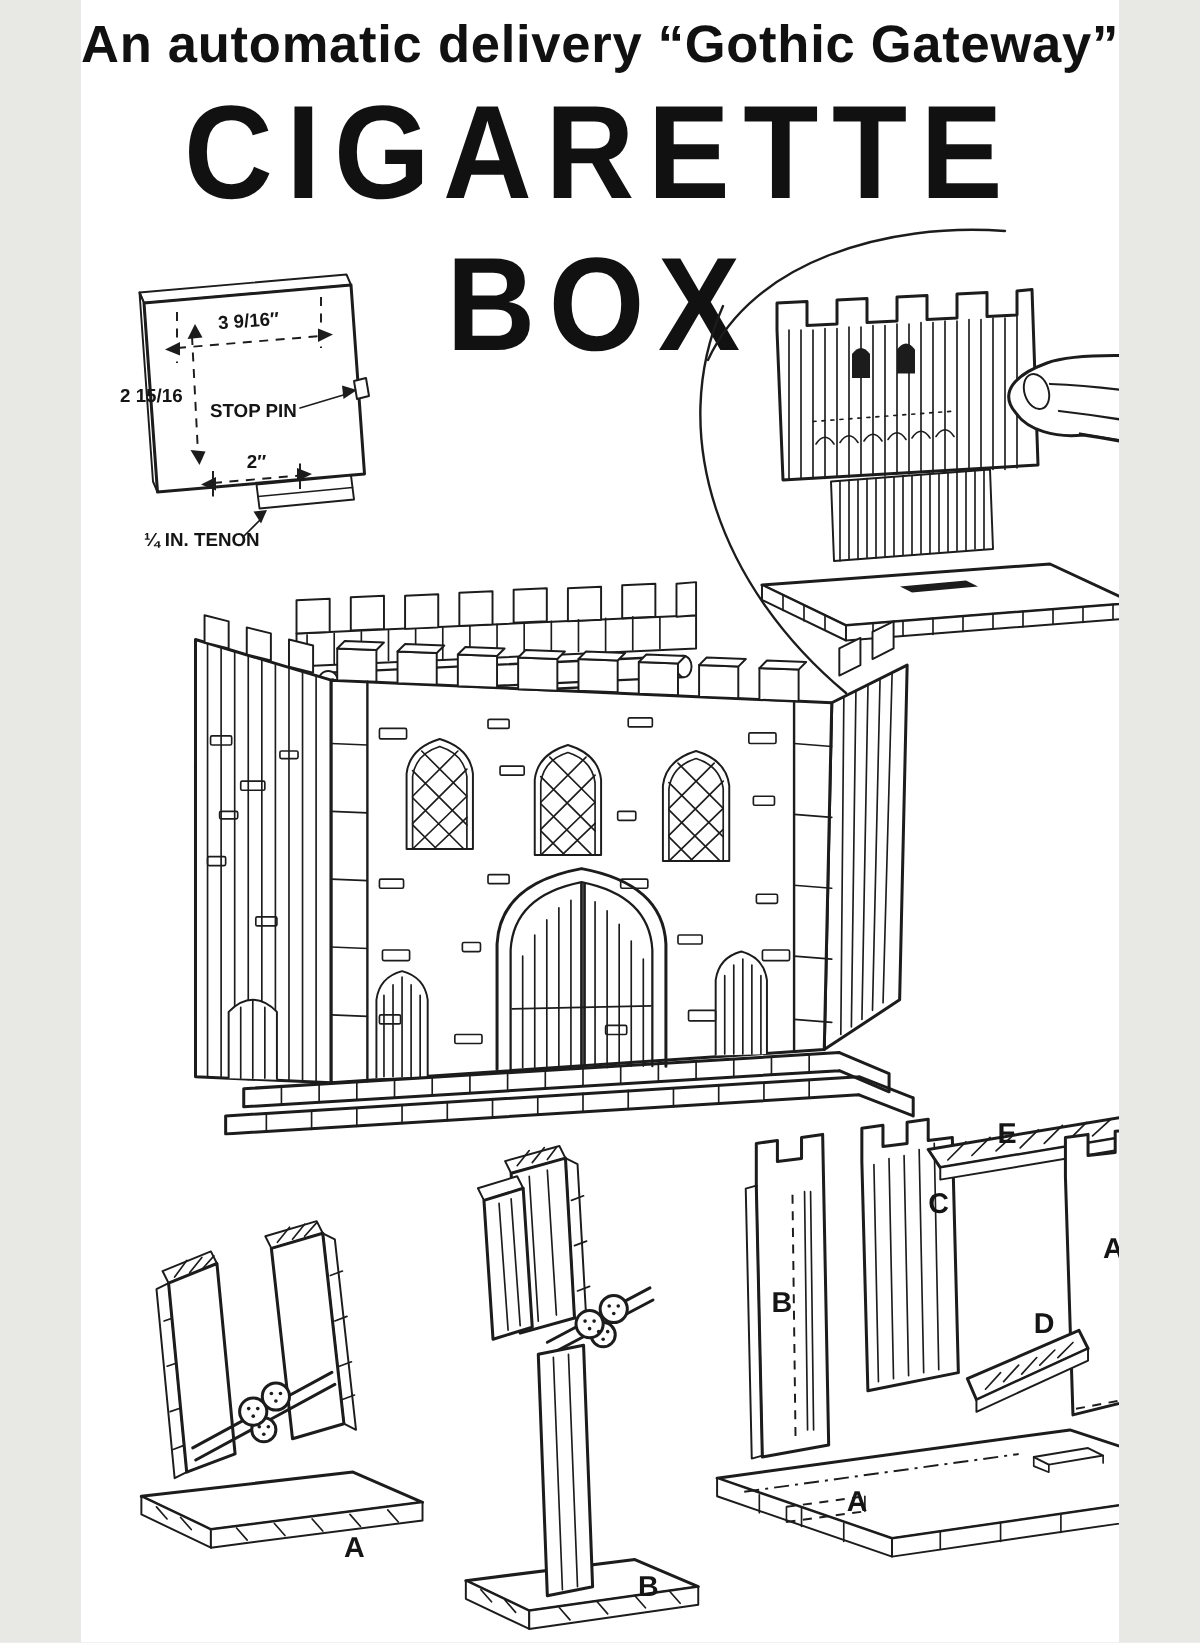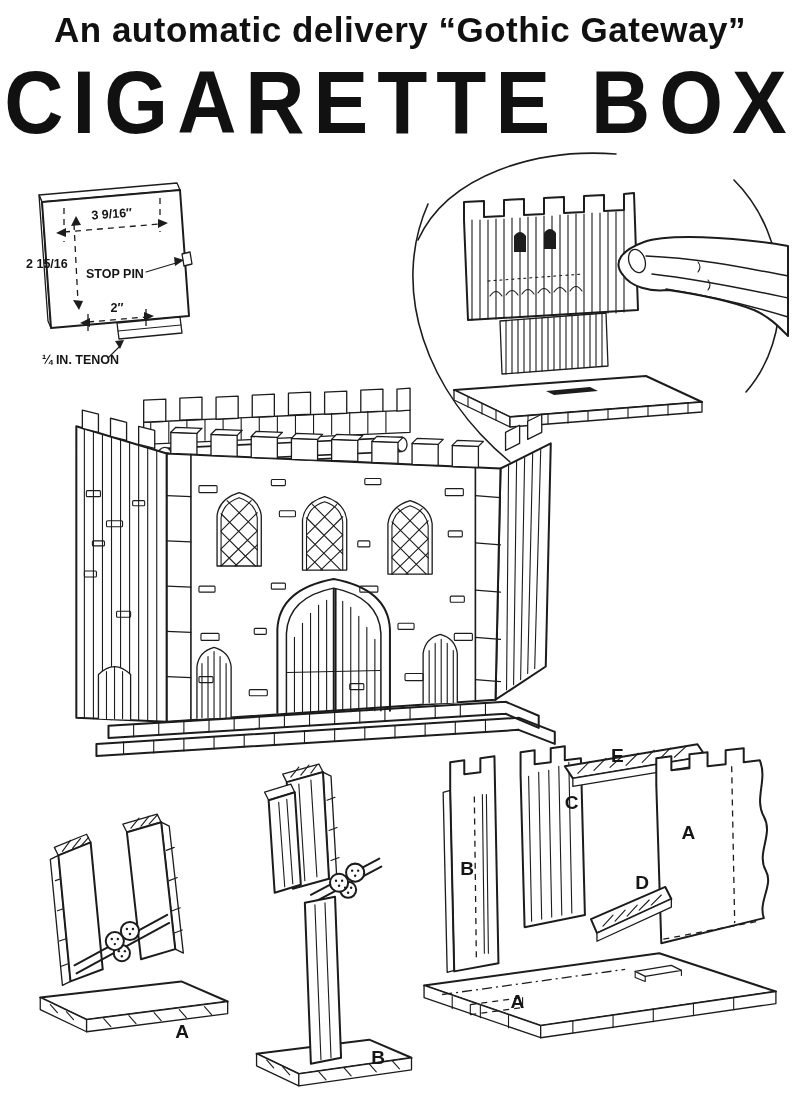--- a/index.html
+++ b/index.html
@@ -1,16 +1,16 @@
 <!DOCTYPE html>
 <html><head>
 <meta charset="utf-8">
 <style>
   html,body{margin:0;padding:0;background:#e8e8e4;}
-  .sheet{position:relative;width:800px;height:1095px;margin:0 auto;background:#ffffff;overflow:hidden;
+  .sheet{position:relative;width:692px;height:1095px;margin:0 auto;background:#ffffff;overflow:hidden;
          font-family:"Liberation Sans",sans-serif;color:#111;}
   .hdr1{position:absolute;top:10px;left:0;width:100%;text-align:center;
         font-size:35px;font-weight:bold;letter-spacing:.5px;}
   .hdr2{position:absolute;top:52px;left:0;width:100%;text-align:center;
         font-size:82px;font-weight:bold;letter-spacing:9px;transform:scaleY(1.08);transform-origin:top;}
   .fig{position:absolute;}
   svg{display:block;width:100%;height:100%;}
   .ln{stroke:#1c1c1c;fill:none;stroke-width:2;stroke-linecap:round;stroke-linejoin:round;}
   .ln1{stroke:#1c1c1c;fill:none;stroke-width:1.1;stroke-linecap:round;}
   .face{fill:#ffffff;stroke:#1c1c1c;stroke-width:2;stroke-linejoin:round;}

